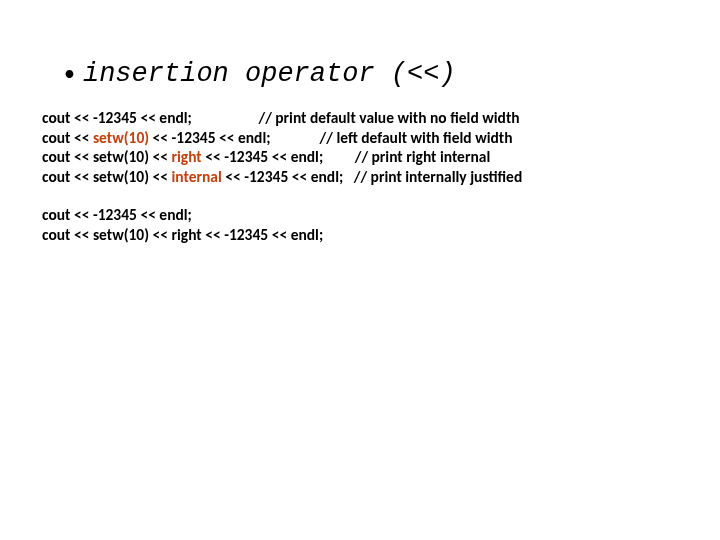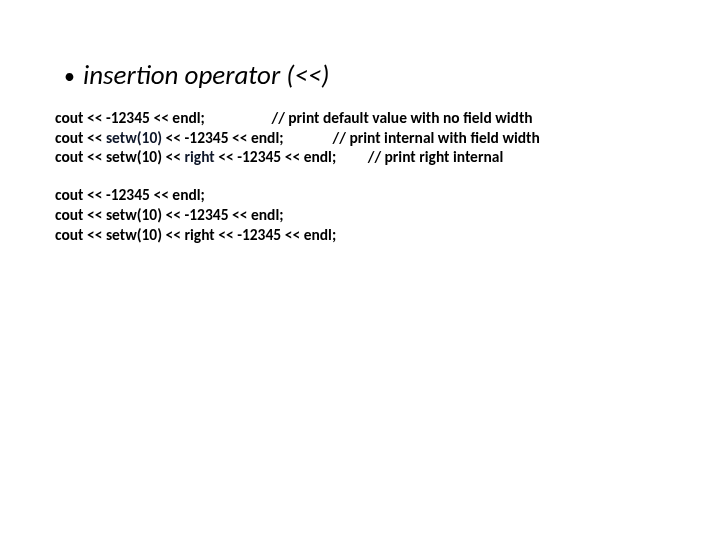--- a/index.html
+++ b/index.html
@@ -23,50 +23,51 @@
   .bullet-dot {
     font-size: 22px;
     margin-left: 24px;
     margin-right: 8px;
     line-height: 1;
   }
   .bullet-text {
     font-style: italic;
     font-size: 27px;
     line-height: 1.1;
+    font-family: Liberation Mono, monospace;
   }
   .code-block {
     font-size: 15.5px;
     line-height: 1.28;
-    margin-left: 15px;
+    margin-left: 2px;
     font-weight: bold;
   }
   .code-line {
     white-space: pre;
   }
-  .kw { color: #0f172a; }
+  .kw { color: #c2410c; }
   .gap { height: 18px; }
 </style>
 </head>
 <body>
 
 <div class="slide">
 
   <div class="bullet-row">
     <span class="bullet-dot">•</span>
     <span class="bullet-text">insertion operator (&lt;&lt;)</span>
   </div>
 
   <div class="code-block">
     <div class="code-line"><span>cout &lt;&lt; -12345 &lt;&lt; endl;                   </span><span>// print default value with no field width</span></div>
-    <div class="code-line"><span>cout &lt;&lt; </span><span class="kw">setw(10)</span><span> &lt;&lt; -12345 &lt;&lt; endl;              </span><span>// print internal with field width</span></div>
+    <div class="code-line"><span>cout &lt;&lt; </span><span class="kw">setw(10)</span><span> &lt;&lt; -12345 &lt;&lt; endl;              </span><span>// left default with field width</span></div>
     <div class="code-line"><span>cout &lt;&lt; setw(10) &lt;&lt; </span><span class="kw">right</span><span> &lt;&lt; -12345 &lt;&lt; endl;         </span><span>// print right internal</span></div>
+    <div class="code-line"><span>cout &lt;&lt; setw(10) &lt;&lt; </span><span class="kw">internal</span><span> &lt;&lt; -12345 &lt;&lt; endl;   </span><span>// print internally justified</span></div>
   </div>
 
   <div class="gap"></div>
 
   <div class="code-block">
     <div class="code-line">cout &lt;&lt; -12345 &lt;&lt; endl;</div>
-    <div class="code-line">cout &lt;&lt; setw(10) &lt;&lt; -12345 &lt;&lt; endl;</div>
     <div class="code-line">cout &lt;&lt; setw(10) &lt;&lt; right &lt;&lt; -12345 &lt;&lt; endl;</div>
   </div>
 
 </div>
 
 </body></html>

